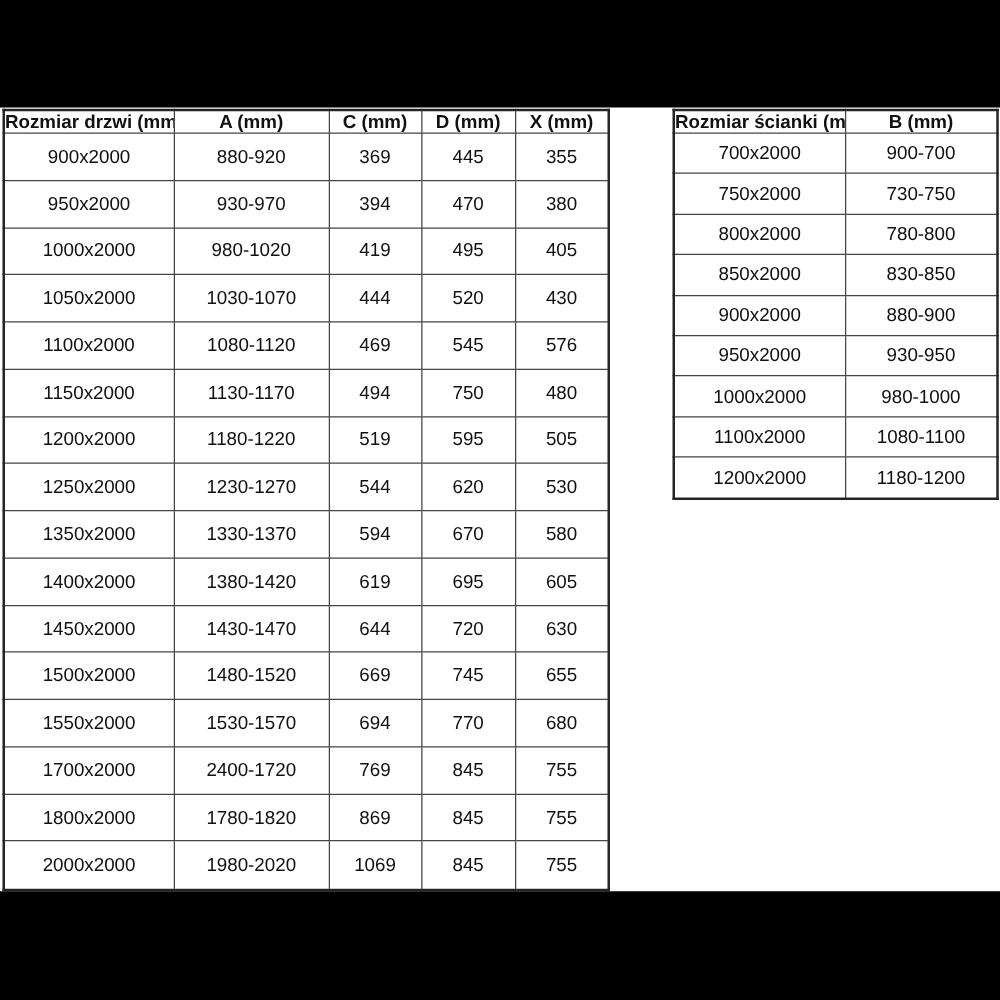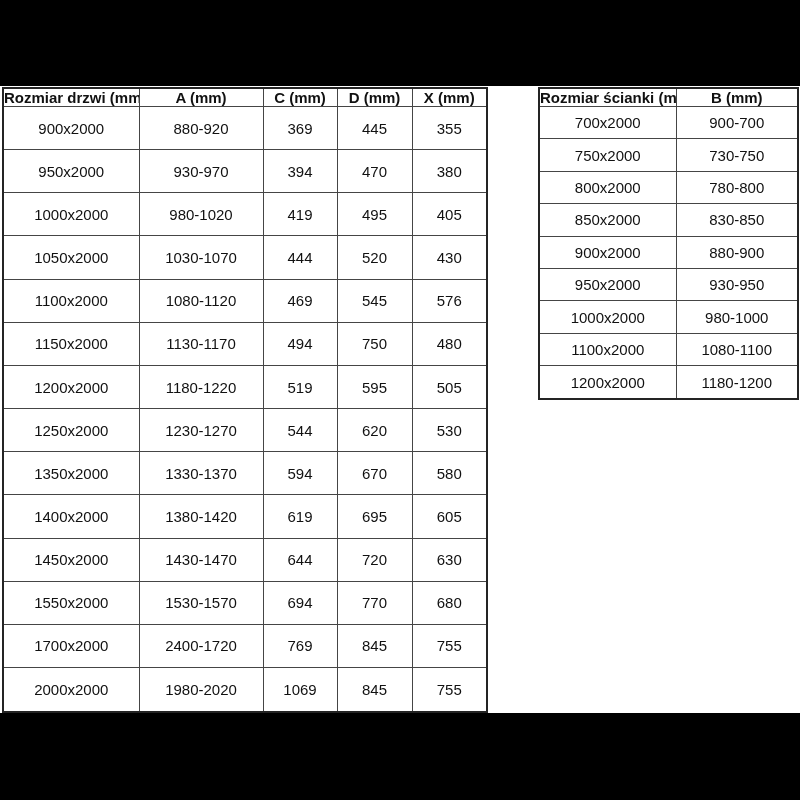--- a/index.html
+++ b/index.html
@@ -151,30 +151,44 @@
         <td>605</td>
       </tr>
       <tr>
         <td>1450x2000</td>
         <td>1430-1470</td>
         <td>644</td>
         <td>720</td>
         <td>630</td>
       </tr>
       <tr>
+        <td>1500x2000</td>
+        <td>1480-1520</td>
+        <td>669</td>
+        <td>745</td>
+        <td>655</td>
+      </tr>
+      <tr>
         <td>1550x2000</td>
         <td>1530-1570</td>
         <td>694</td>
         <td>770</td>
         <td>680</td>
       </tr>
       <tr>
         <td>1700x2000</td>
         <td>2400-1720</td>
         <td>769</td>
+        <td>845</td>
+        <td>755</td>
+      </tr>
+      <tr>
+        <td>1800x2000</td>
+        <td>1780-1820</td>
+        <td>869</td>
         <td>845</td>
         <td>755</td>
       </tr>
       <tr>
         <td>2000x2000</td>
         <td>1980-2020</td>
         <td>1069</td>
         <td>845</td>
         <td>755</td>
       </tr>

